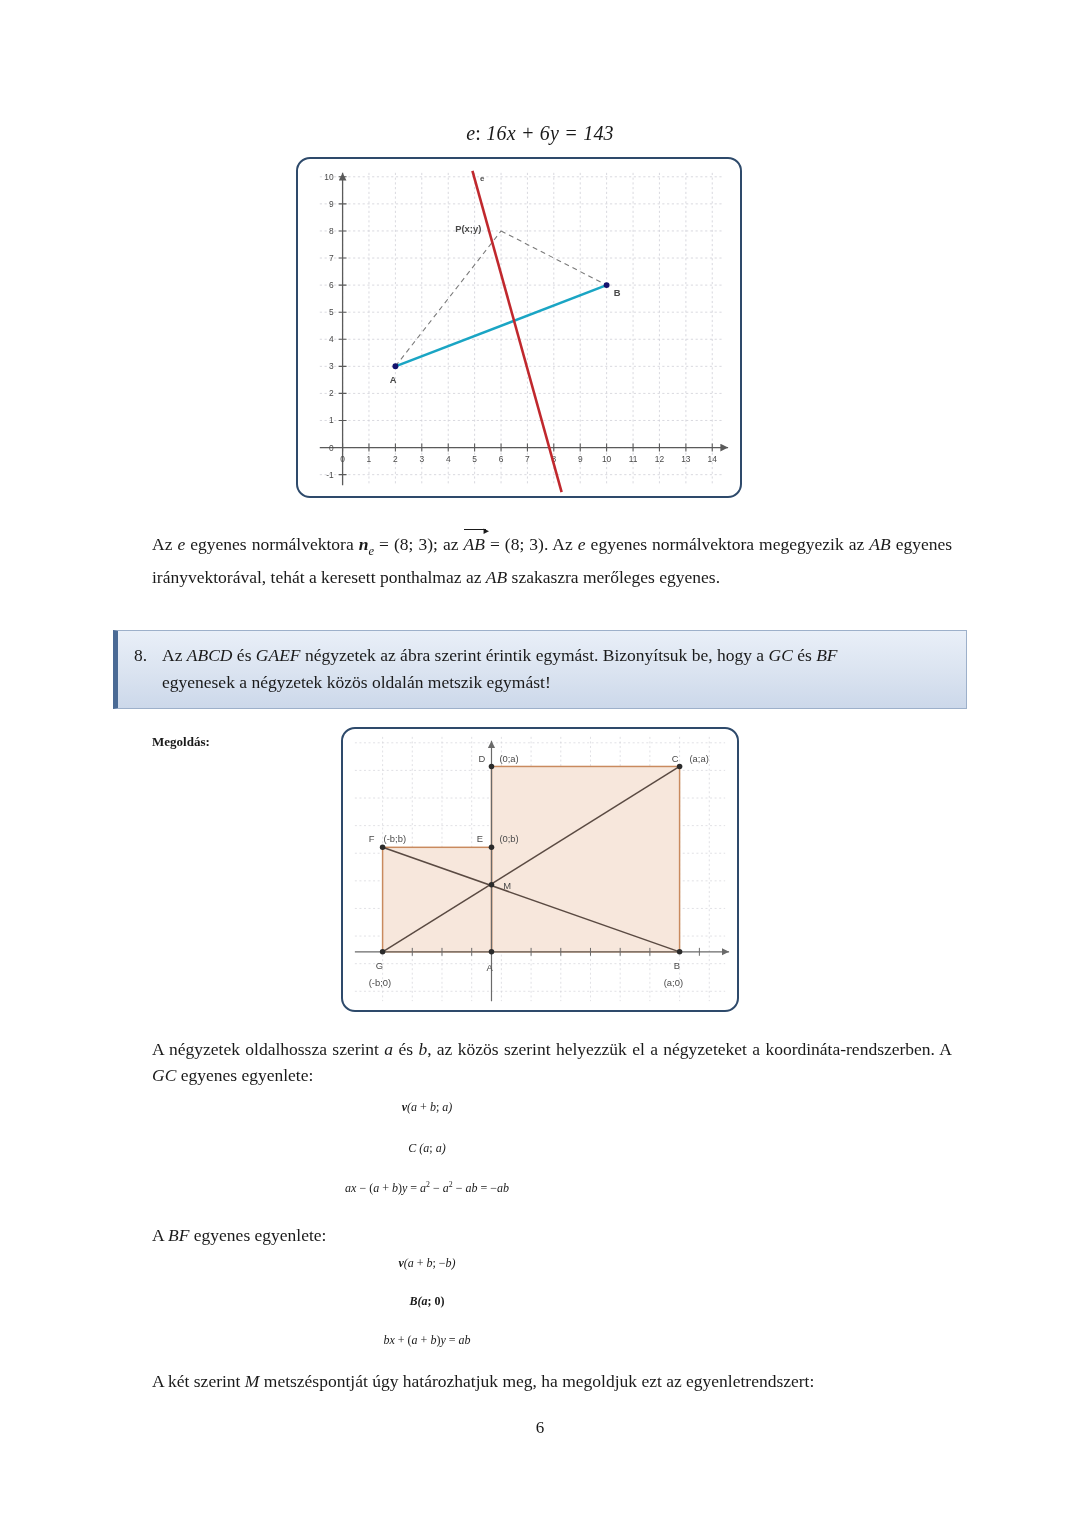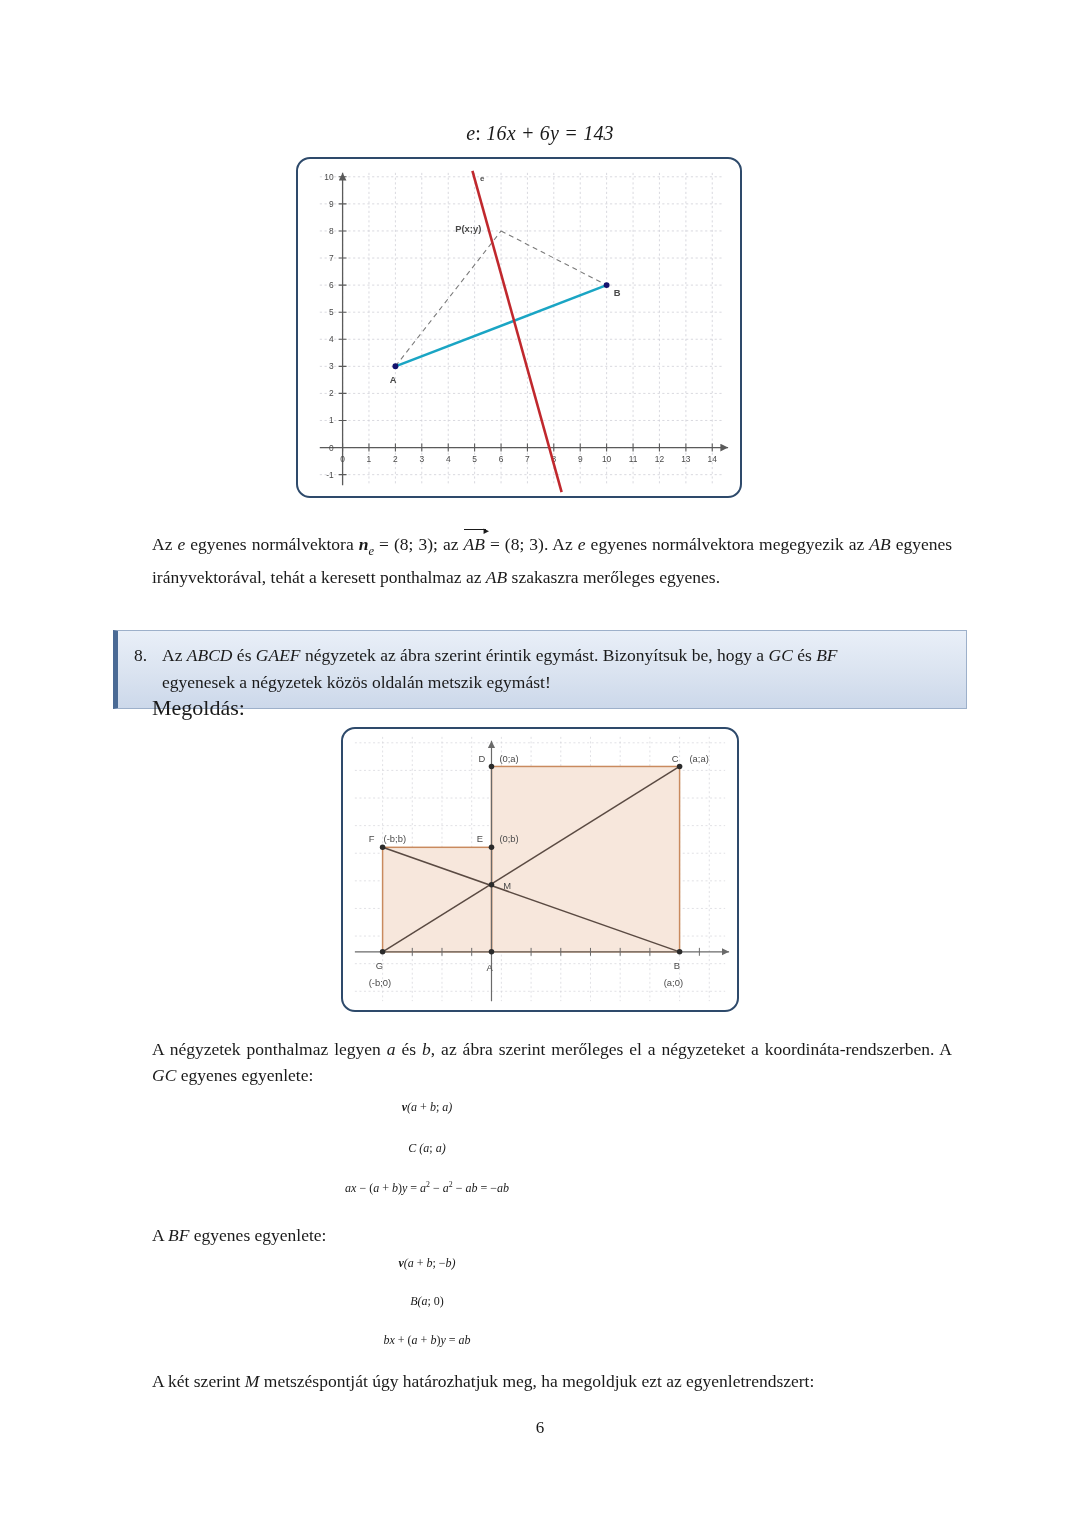--- a/index.html
+++ b/index.html
@@ -100,43 +100,43 @@
     line-height: 27px;
   }
   .exercise-box .row { display: flex; }
   .exercise-box .num { width: 28px; flex: none; }
   .exercise-box .it { font-style: italic; }
 
   
   .solution-label {
     position: absolute;
     left: 152px;
-    top: 695px;
-    font-size: 22px;
-    font-weight: normal;
+    top: 734px;
+    font-size: 13px;
+    font-weight: bold;
   }
 
   
   .formula {
     position: absolute;
     width: 854px;
     left: 0;
     text-align: center;
     font-size: 12px;
     font-style: italic;
   }
   .formula .rm { font-style: normal; }
   .formula .bold { font-weight: bold; }
   .formula sup { font-size: .65em; font-style: normal; }
 
   #f1 { top: 1100px; }
   #f2 { top: 1141px; }
   #f3 { top: 1180px; }
   #f4 { top: 1256px; font-family: Liberation Serif, serif; }
-  #f5 { top: 1294px; }
+  #f5 { top: 1294px; font-weight: bold; }
   #f6 { top: 1333px; }
 
   
   .page-number {
     position: absolute;
     top: 1418px;
     left: 0;
     width: 1080px;
     text-align: center;
     font-size: 17px;
@@ -381,21 +381,21 @@
         <text x="33" y="243">G</text>
         <text x="26" y="261">(-b;0)</text>
         <text x="145" y="245">A</text>
         <text x="334" y="243">B</text>
         <text x="324" y="261">(a;0)</text>
       </g>
     </svg>
   </div>
 
   <div class="para" id="para3">
-    <span>A négyzetek ponthalmaz legyen </span><span class="it">a</span><span> és </span><span class="it">b</span><span>, az ábra szerint merőleges el a négyzeteket a koordináta-rendszerben. A </span><span class="it">GC</span><span> egyenes egyenlete:</span>
+    <span>A négyzetek oldalhossza szerint </span><span class="it">a</span><span> és </span><span class="it">b</span><span>, az közös szerint helyezzük el a négyzeteket a koordináta-rendszerben. A </span><span class="it">GC</span><span> egyenes egyenlete:</span>
   </div>
 
   <div class="formula" id="f1">
     <span class="bold">v</span><span>(</span><span>a</span><span class="rm"> + </span><span>b</span><span class="rm">; </span><span>a</span><span>)</span>
   </div>
   <div class="formula" id="f2">
     <span>C</span><span class="rm"> </span><span>(</span><span>a</span><span class="rm">; </span><span>a</span><span>)</span>
   </div>
   <div class="formula" id="f3">
     <span>ax</span><span class="rm"> − (</span><span>a</span><span class="rm"> + </span><span>b</span><span class="rm">)</span><span>y</span><span class="rm"> = </span><span>a</span><sup>2</sup><span class="rm"> − </span><span>a</span><sup>2</sup><span class="rm"> − </span><span>ab</span><span class="rm"> = −</span><span>ab</span>

